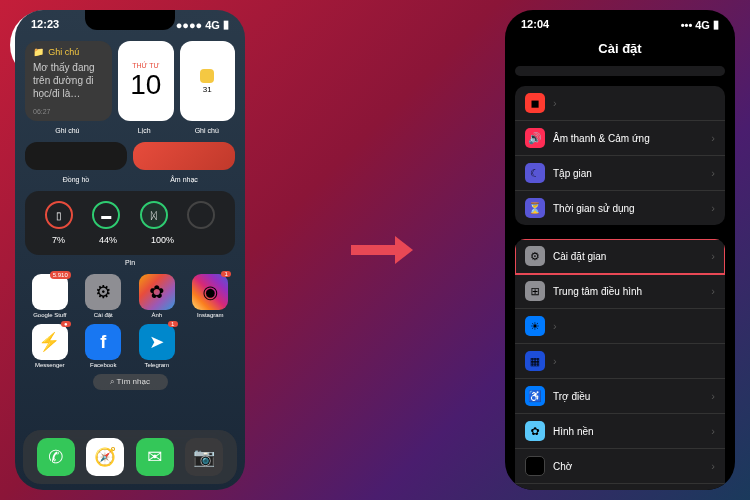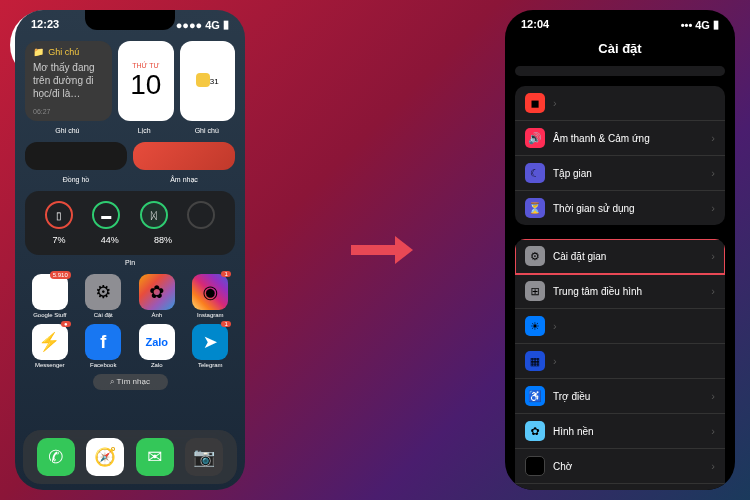--- a/index.html
+++ b/index.html
@@ -16,21 +16,21 @@
 .status-right { display: flex; gap: 3px; align-items: center; }
 .home-content { padding: 6px 10px; }
 .widget-row { display: flex; gap: 6px; margin-bottom: 6px; }
 .notes-widget { flex: 1.5; background: #3a3a3a; border-radius: 12px; padding: 6px 8px; color: #fff; }
 .notes-header { display: flex; align-items: center; gap: 4px; font-size: 9px; color: #f5c842; margin-bottom: 4px; }
 .notes-text { font-size: 10px; color: #ccc; line-height: 1.3; }
 .notes-time { font-size: 7px; color: #888; margin-top: 8px; }
 .calendar-widget { flex: 1; background: #fff; border-radius: 12px; padding: 4px; text-align: center; display: flex; flex-direction: column; justify-content: center; }
 .cal-day { font-size: 7px; color: #e74c3c; text-transform: uppercase; }
 .cal-date { font-size: 28px; font-weight: 300; }
-.reminder-widget { flex: 1; background: #fff; border-radius: 12px; padding: 4px; display: flex; align-items: center; justify-content: center; }
+.reminder-widget { flex: 1; background: #fff; border-radius: 12px; padding: 4px; display: flex; flex-direction: column; align-items: center; justify-content: center; }
 .reminder-badge { width: 14px; height: 14px; background: #f5c842; border-radius: 4px; margin-bottom: 2px; }
 .widget-labels { display: flex; gap: 6px; font-size: 7px; color: #fff; margin-bottom: 8px; }
 .wl-1 { flex: 1.5; text-align: center; }
 .wl-2, .wl-3 { flex: 1; text-align: center; }
 .clock-row { display: flex; gap: 6px; margin-bottom: 6px; }
 .clock-widget { flex: 1; background: #1a1a1a; border-radius: 12px; height: 28px; }
 .music-widget { flex: 1; background: linear-gradient(135deg, #e74c3c, #c0392b); border-radius: 12px; height: 28px; }
 .clock-labels { display: flex; gap: 6px; font-size: 7px; color: #fff; margin-bottom: 8px; }
 .cl-half { flex: 1; text-align: center; }
 .battery-widget { background: rgba(30,30,30,0.85); border-radius: 14px; padding: 10px; margin-bottom: 4px; }
@@ -136,21 +136,21 @@
     <div class="battery-widget">
       <div class="battery-icons">
         <div class="battery-ring ring-red">▯</div>
         <div class="battery-ring ring-green">▬</div>
         <div class="battery-ring ring-full">ᛞ</div>
         <div class="battery-ring"></div>
       </div>
       <div class="battery-percents">
         <span>7%</span>
         <span>44%</span>
-        <span>88%</span>
+        <span>100%</span>
         <span></span>
       </div>
     </div>
     <div class="pin-label">Pin</div>
     <div class="app-grid">
       <div class="app">
           <div class="app-icon ic-google">
             <span class="badge">5.910</span>
           </div>
           <div class="app-label">Google Stuff</div>
@@ -167,24 +167,20 @@
           <div class="app-icon ic-instagram">◉<span class="badge badge-sm">1</span></div>
           <div class="app-label">Instagram</div>
         </div>
       <div class="app">
           <div class="app-icon ic-messenger" style="color:#a033ff">⚡<span class="badge badge-sm">●</span></div>
           <div class="app-label">Messenger</div>
         </div>
       <div class="app">
           <div class="app-icon ic-facebook" style="color:#fff;font-weight:bold">f</div>
           <div class="app-label">Facebook</div>
-        </div>
-      <div class="app">
-          <div class="app-icon ic-zalo" style="color:#0068ff;font-size:11px;font-weight:bold">Zalo</div>
-          <div class="app-label">Zalo</div>
         </div>
       <div class="app">
           <div class="app-icon ic-telegram" style="color:#fff">➤<span class="badge badge-sm">1</span></div>
           <div class="app-label">Telegram</div>
         </div>
     </div>
     <div class="search-pill">⌕ Tìm nhạc</div>
   </div>
   <div class="dock">
     <div class="app-icon ic-phone" style="color:#fff">✆</div>

